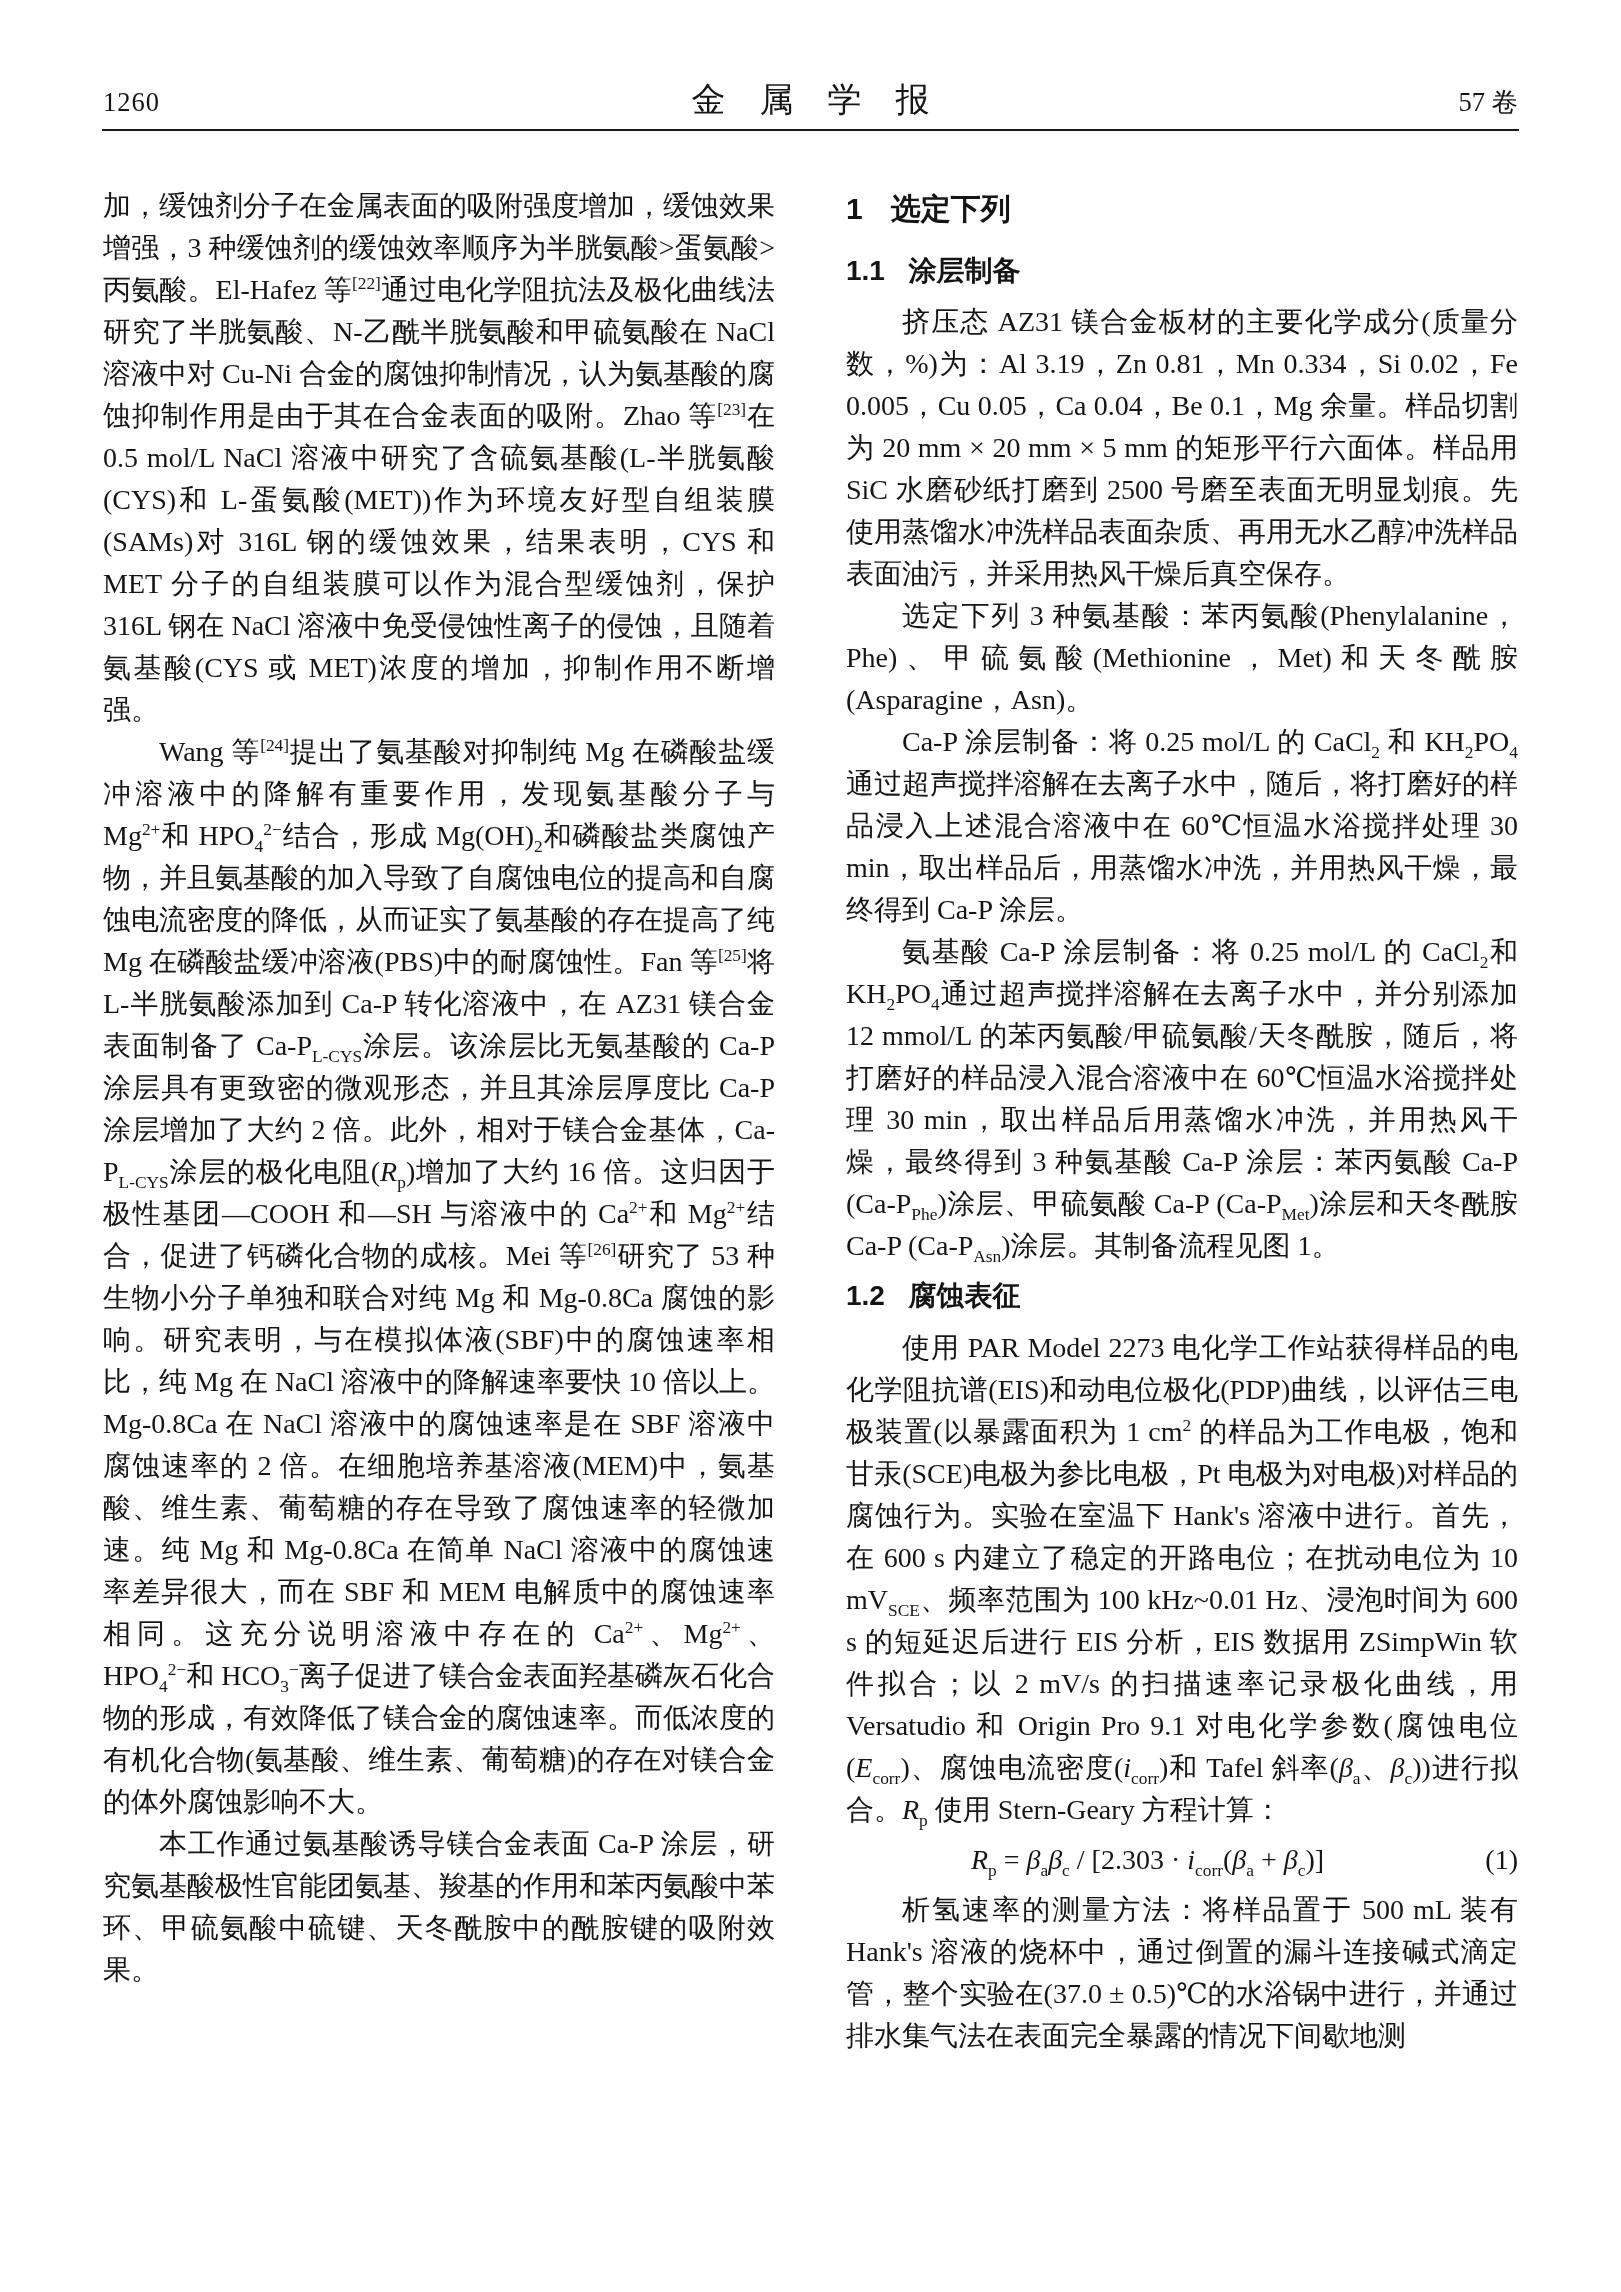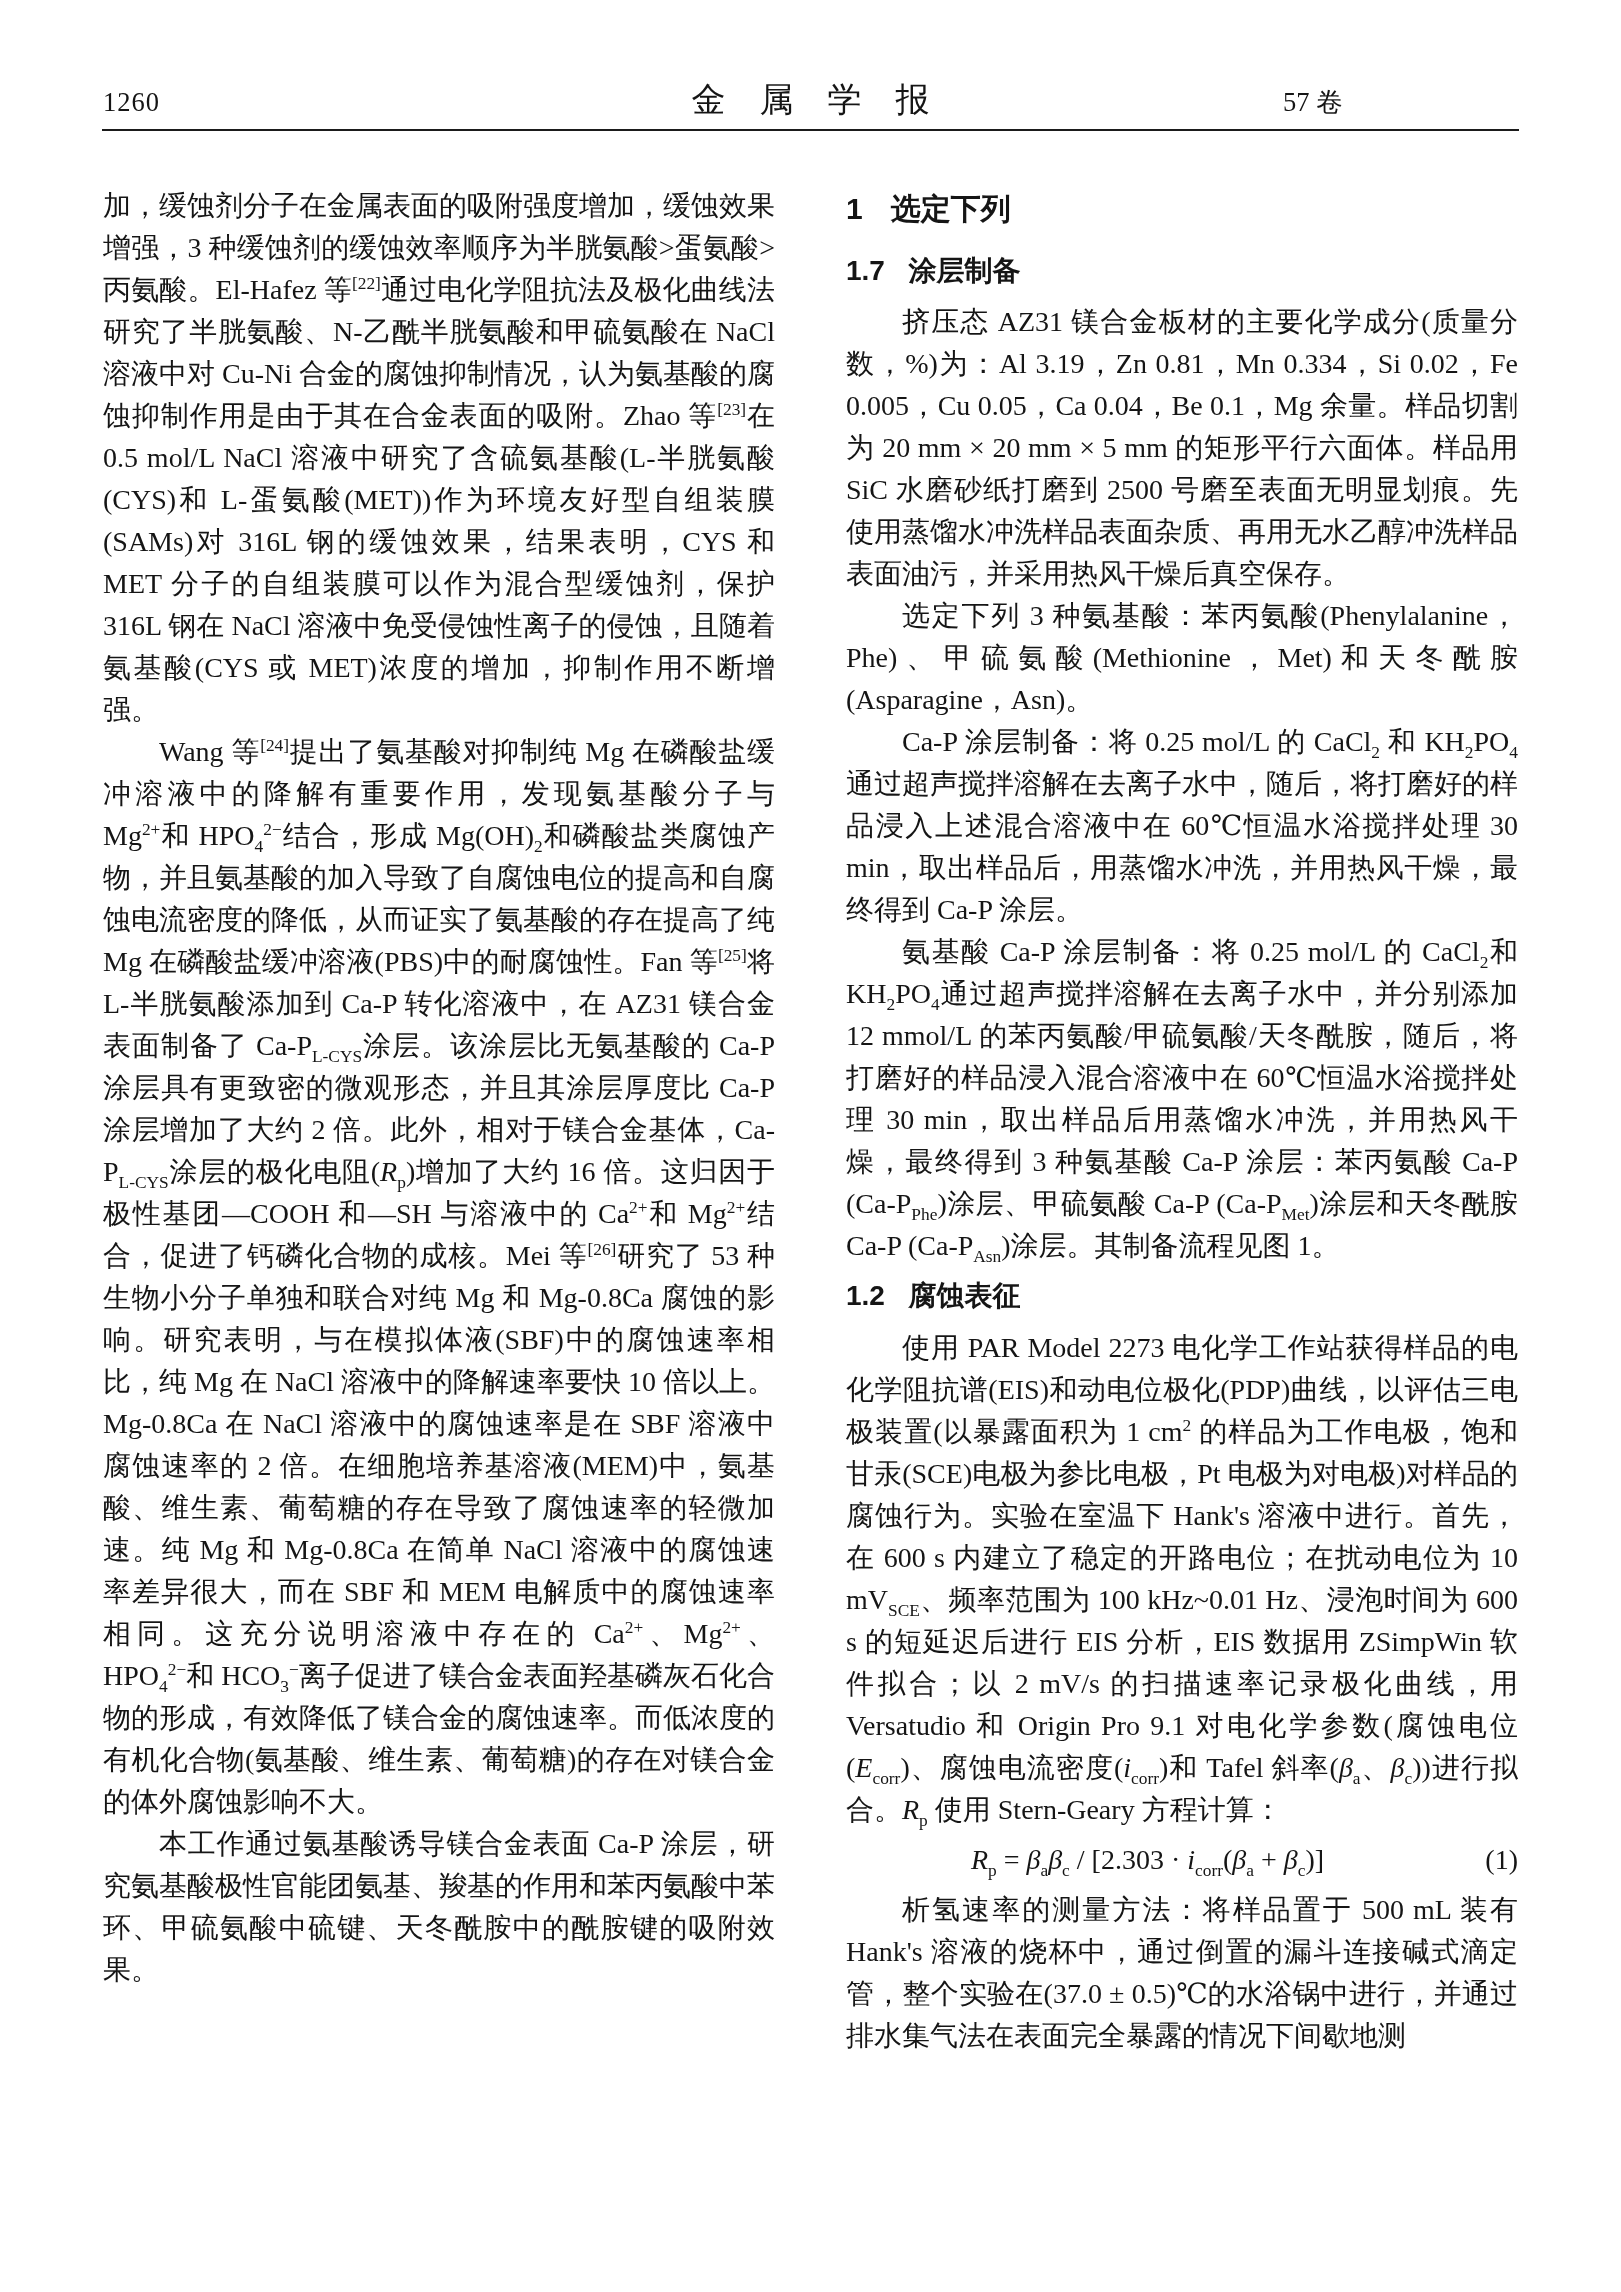--- a/index.html
+++ b/index.html
@@ -36,21 +36,21 @@
     text-align: left;
     letter-spacing: 1px;
   }
   .journal-title {
     flex: 1;
     text-align: center;
     font-size: 34px;
   }
   .volume {
     width: 235px;
-    text-align: left;
+    text-align: right;
   }
   .header-rule {
     position: absolute;
     left: 102px;
     top: 129px;
     width: 1417px;
     height: 2px;
     background: #1b1b1b;
   }
   
@@ -126,21 +126,21 @@
   </section>
 
   <section class="col col-right">
 
     <h2 class="sec-heading">
       <span class="sec-num">1</span>
       <span>选定下列</span>
     </h2>
 
     <h3 class="subsec-heading">
-      <span class="sec-num">1.7</span>
+      <span class="sec-num">1.1</span>
       <span>涂层制备</span>
     </h3>
 
     <p class="para">挤压态 AZ31 镁合金板材的主要化学成分(质量分数，%)为：Al 3.19，Zn 0.81，Mn 0.334，Si 0.02，Fe 0.005，Cu 0.05，Ca 0.04，Be 0.1，Mg 余量。样品切割为 20 mm × 20 mm × 5 mm 的矩形平行六面体。样品用 SiC 水磨砂纸打磨到 2500 号磨至表面无明显划痕。先使用蒸馏水冲洗样品表面杂质、再用无水乙醇冲洗样品表面油污，并采用热风干燥后真空保存。</p>
     <p class="para">选定下列 3 种氨基酸：苯丙氨酸(Phenylalanine，Phe)、甲硫氨酸(Methionine，Met)和天冬酰胺(Asparagine，Asn)。</p>
     <p class="para">Ca-P 涂层制备：将 0.25 mol/L 的 CaCl<sub>2</sub> 和 KH<sub>2</sub>PO<sub>4</sub>通过超声搅拌溶解在去离子水中，随后，将打磨好的样品浸入上述混合溶液中在 60℃恒温水浴搅拌处理 30 min，取出样品后，用蒸馏水冲洗，并用热风干燥，最终得到 Ca-P 涂层。</p>
     <p class="para">氨基酸 Ca-P 涂层制备：将 0.25 mol/L 的 CaCl<sub>2</sub>和 KH<sub>2</sub>PO<sub>4</sub>通过超声搅拌溶解在去离子水中，并分别添加 12 mmol/L 的苯丙氨酸/甲硫氨酸/天冬酰胺，随后，将打磨好的样品浸入混合溶液中在 60℃恒温水浴搅拌处理 30 min，取出样品后用蒸馏水冲洗，并用热风干燥，最终得到 3 种氨基酸 Ca-P 涂层：苯丙氨酸 Ca-P (Ca-P<sub>Phe</sub>)涂层、甲硫氨酸 Ca-P (Ca-P<sub>Met</sub>)涂层和天冬酰胺 Ca-P (Ca-P<sub>Asn</sub>)涂层。其制备流程见图 1。</p>
 
     <h3 class="subsec-heading">
       <span class="sec-num">1.2</span>

